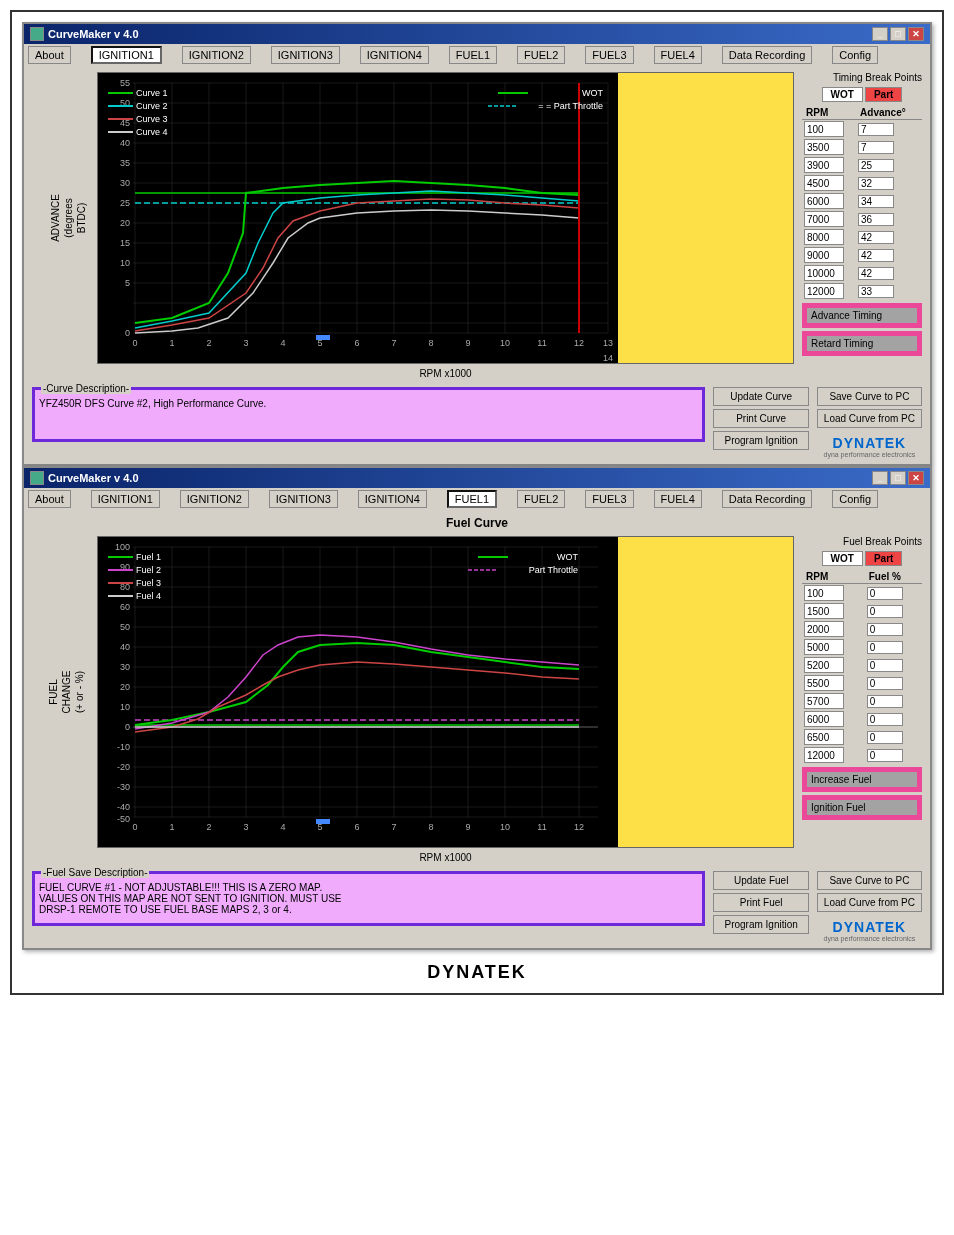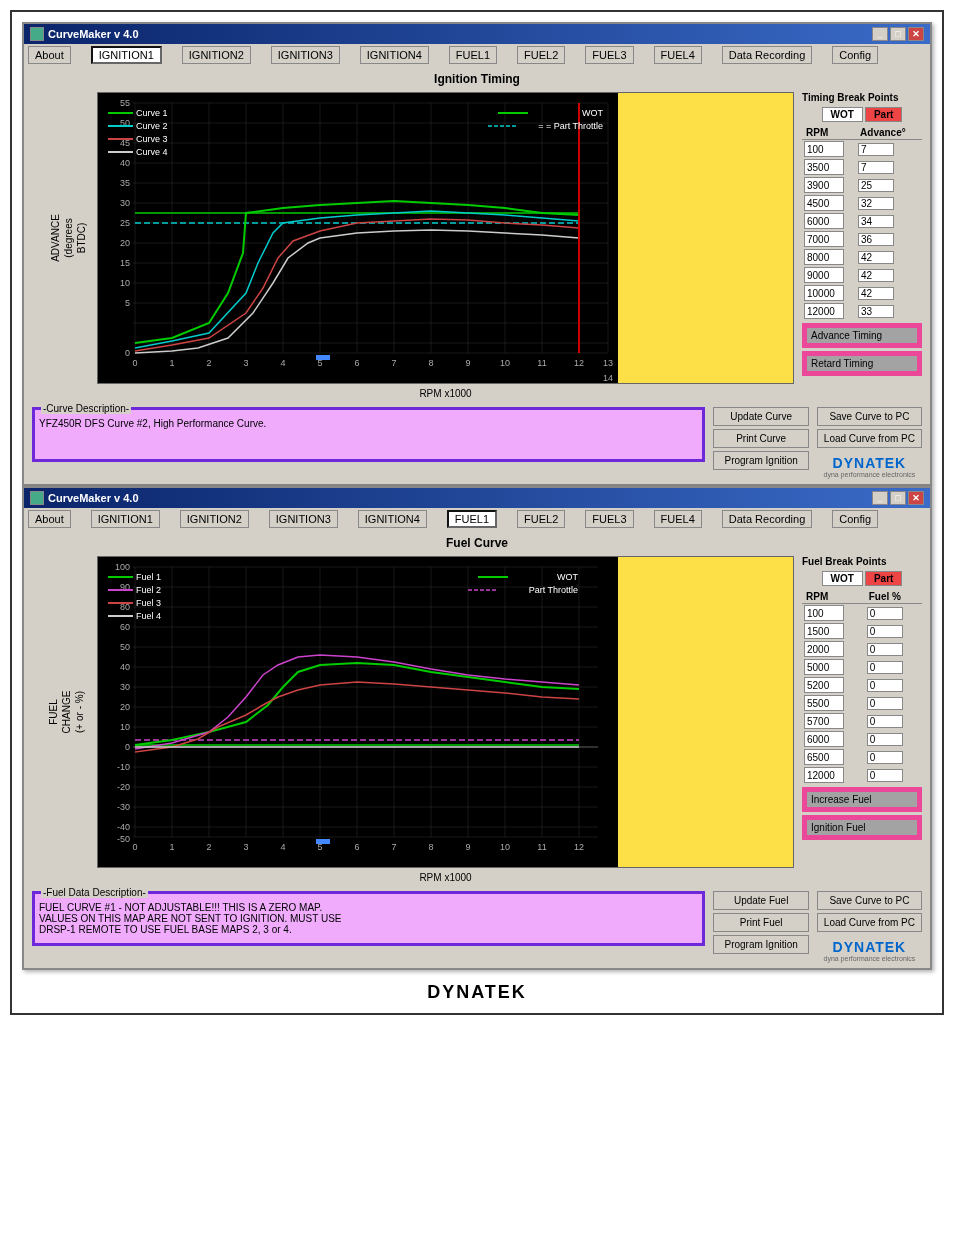--- a/index.html
+++ b/index.html
@@ -139,22 +139,22 @@
 
     .x-axis-label {
       text-align: center;
       font-size: 10px;
       color: #000;
       margin-top: 2px;
       margin-left: 65px;
     }
 
     .bp-title {
-      text-align: left;
-      font-weight: bold;
+      text-align: right;
+      font-weight: normal;
       margin-bottom: 4px;
       font-size: 10px;
     }
 
     .bp-tabs {
       display: flex;
       gap: 2px;
       margin-bottom: 4px;
       justify-content: center;
     }
@@ -339,21 +339,20 @@
       <button class="menu-btn">IGNITION4</button>
       <button class="menu-btn">FUEL1</button>
       <button class="menu-btn">FUEL2</button>
       <button class="menu-btn">FUEL3</button>
       <button class="menu-btn">FUEL4</button>
       <button class="menu-btn">Data Recording</button>
       <button class="menu-btn">Config</button>
     </div>
 
     <div class="window-content">
-      <div class="section-title">Ignition Timing</div>
 
       <div class="chart-panel">
         <div class="chart-left">
           <div class="chart-wrapper">
             <div class="y-axis-label" style="font-size:10px;left:-52px;line-height:1.3;">ADVANCE<br>(degrees<br>BTDC)</div>
             <div class="chart-container">
               <svg class="chart-canvas" width="520" height="290">
 
                 <rect width="520" height="290" fill="#000"></rect>
 
@@ -749,21 +748,21 @@
   </tr>
               </tbody>
           </table>
           <button class="bp-action-btn">Increase Fuel</button>
           <button class="bp-action-btn">Ignition Fuel</button>
         </div>
       </div>
 
       <div class="bottom-panel">
         <div class="description-box">
-          <span class="desc-label">-Fuel Data Description-</span>
+          <span class="desc-label">-Fuel Save Description-</span>
           <div class="desc-text" style="white-space:pre-line;">FUEL CURVE #1 - NOT ADJUSTABLE!!! THIS IS A ZERO MAP.
 VALUES ON THIS MAP ARE NOT SENT TO IGNITION. MUST USE
 DRSP-1 REMOTE TO USE FUEL BASE MAPS 2, 3 or 4.</div>
         </div>
         <div class="action-buttons">
           <button class="action-btn">Update Fuel</button>
           <button class="action-btn">Print Fuel</button>
           <button class="action-btn">Program Ignition</button>
         </div>
         <div class="save-load-buttons">

